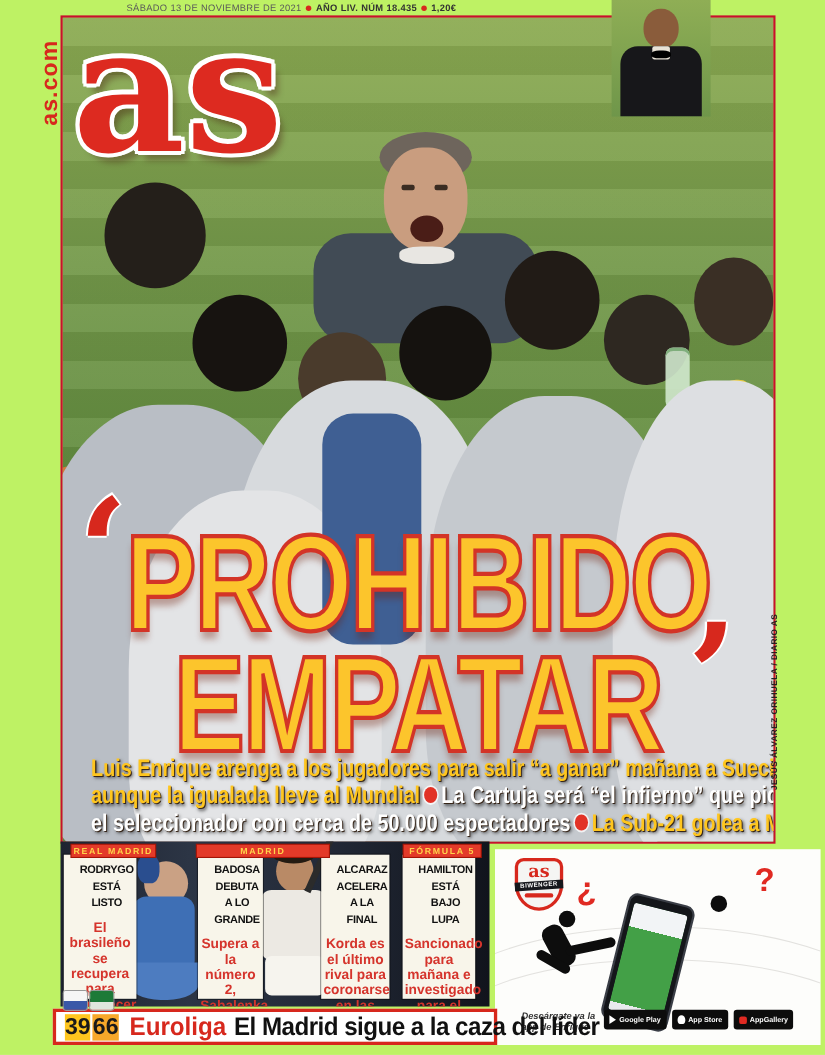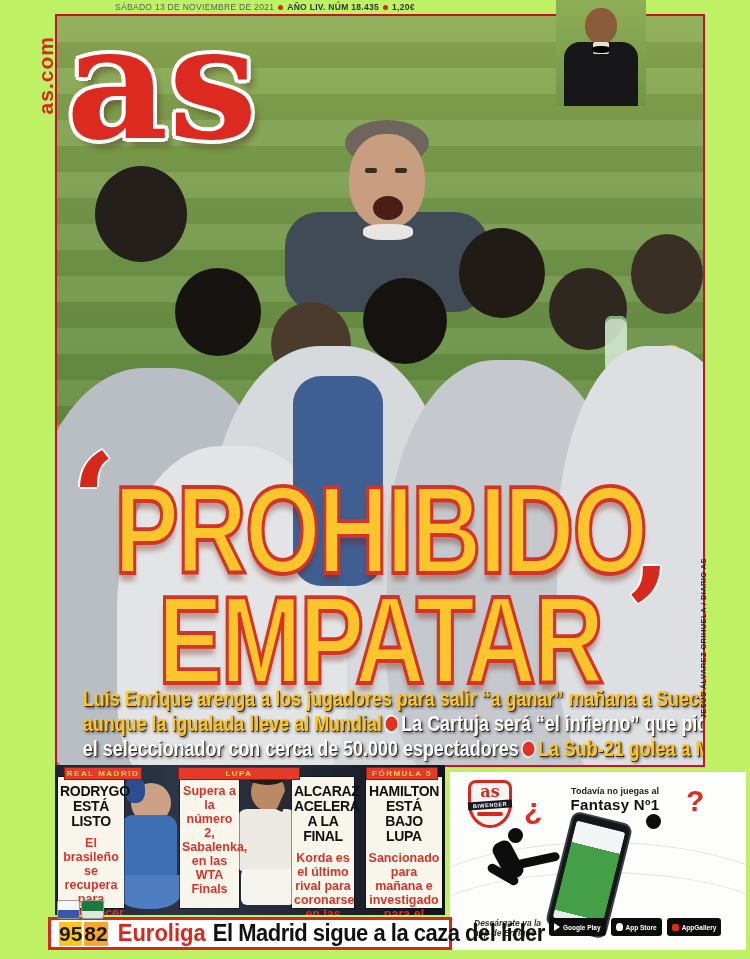--- a/index.html
+++ b/index.html
@@ -55,21 +55,21 @@
          background:linear-gradient(180deg,#8fae55,#6f964a);}
 
   
   .strip{left:55px;top:765px;width:390px;height:150px;overflow:hidden;
          background:linear-gradient(90deg,#1d2330 0%,#2c3545 30%,#232a38 60%,#11141c 100%);}
   .label{top:3px;height:11px;background:#e33a29;color:#ffd34a;font-size:8px;font-weight:bold;
          letter-spacing:1.5px;text-align:center;line-height:11px;z-index:3;
          box-shadow:0 0 0 1px #a31407;}
   .tbox{top:12px;height:131px;background:#f8f5ea;z-index:2;text-align:center;padding:0 2px;
         box-sizing:border-box;box-shadow:0 0 0 1px rgba(0,0,0,.4);}
-  .tbox .t{font-size:14px;font-weight:bold;color:#111;line-height:15px;margin-top:7px;letter-spacing:-.3px;}
+  .tbox .t{font-size:10px;font-weight:bold;color:#111;line-height:15px;margin-top:7px;letter-spacing:-.3px;margin-left:12px;}
   .tbox .s{font-size:12.5px;font-weight:bold;color:#d5342c;line-height:14px;margin-top:7px;}
 
   
   .euro{left:48px;top:917px;width:404px;height:33px;background:#fff;border:3px solid #d7281d;
         box-sizing:border-box;display:flex;align-items:center;padding-left:8px;z-index:4;}
   .chip{display:inline-block;width:26px;height:24px;font-size:21px;font-weight:bold;color:#1a1a1a;
         text-align:center;line-height:24px;margin-right:2px;}
   .eurocomp{color:#d7281d;font-weight:bold;font-size:22px;margin:0 7px 0 8px;transform:scaleY(1.05);}
   .eurotext{color:#111;font-weight:bold;font-size:22px;letter-spacing:-.5px;transform:scaleY(1.05);white-space:nowrap;}
   .clublogo{width:21px;height:17px;z-index:5;border-radius:2px;box-shadow:0 0 0 1px #999;}
@@ -171,64 +171,61 @@
     <div class="abs" style="left:66px;top:50px;width:56px;height:70px;background:#3e6fb5;border-radius:12px;z-index:1;"></div>
     <div class="abs" style="left:62px;top:110px;width:64px;height:34px;background:#4d7cc0;border-radius:0 0 45% 45%;z-index:1;"></div>
 
     <div class="abs" style="left:196px;top:8px;width:34px;height:38px;background:#b98a66;border-radius:50%;z-index:1;"></div>
     <div class="abs" style="left:192px;top:2px;width:40px;height:18px;background:#241b12;border-radius:50%;z-index:1;"></div>
     <div class="abs" style="left:182px;top:44px;width:60px;height:64px;background:#ece9e3;border-radius:10px;z-index:1;"></div>
     <div class="abs" style="left:186px;top:104px;width:54px;height:36px;background:#f6f4ee;border-radius:6px;z-index:1;"></div>
     <div class="abs" style="left:232px;top:-4px;width:6px;height:52px;background:#2b2b2b;transform:rotate(24deg);z-index:1;"></div>
 
     <div class="abs label" style="left:10px;width:76px;">REAL MADRID</div>
-    <div class="abs label" style="left:124px;width:120px;">LUPA</div>
+    <div class="abs label" style="left:124px;width:120px;">MADRID</div>
     <div class="abs label" style="left:312px;width:70px;">FÓRMULA 5</div>
 
     <div class="abs tbox" style="left:3px;width:66px;">
       <div class="t">RODRYGO ESTÁ LISTO</div>
       <div class="s">El brasileño se recupera para reaparecer tras el parón</div>
     </div>
     <div class="abs tbox" style="left:125px;width:59px;">
+      <div class="t">BADOSA DEBUTA A LO GRANDE</div>
       <div class="s">Supera a la número 2, Sabalenka, en las WTA Finals</div>
     </div>
     <div class="abs tbox" style="left:237px;width:62px;text-align:center;">
       <div class="t">ALCARAZ ACELERA A LA FINAL</div>
       <div class="s">Korda es el último rival para coronarse en las NextGen</div>
     </div>
-    <div class="abs tbox" style="left:311px;width:76px;">
+    <div class="abs tbox" style="left:311px;width:66px;">
       <div class="t">HAMILTON ESTÁ BAJO LUPA</div>
       <div class="s">Sancionado para mañana e investigado para el esprint de hoy</div>
     </div>
   </div>
 
   <div class="abs clublogo" style="left:58px;top:901px;background:linear-gradient(180deg,#f6f6f6 55%,#3a58a8 55%);"></div>
   <div class="abs clublogo" style="left:82px;top:901px;background:linear-gradient(180deg,#1d7a38 60%,#e0e7dd 60%);"></div>
 
   <div class="abs euro">
-    <span class="chip" style="background:#ffc61e;">95</span>
-    <span class="chip" style="background:#f7a82a;">82</span>
+    <span class="chip" style="background:#ffc61e;">39</span>
+    <span class="chip" style="background:#f7a82a;">66</span>
     <span class="eurocomp">Euroliga</span>
     <span class="eurotext">El Madrid sigue a la caza del líder</span>
   </div>
 
   <div class="abs ad">
     <div class="abs arc" style="left:-60px;top:70px;width:420px;height:160px;"></div>
     <div class="abs arc" style="left:-40px;top:100px;width:380px;height:120px;"></div>
 
     <div class="abs shield">
       <div class="as">as</div>
       <div class="bw">BIWENGER</div>
       <div style="height:4px;background:#d7281d;margin:3px 6px 0 6px;border-radius:2px;"></div>
     </div>
     <div class="abs qmark" style="left:74px;top:22px;">¿</div>
-    <div class="abs" style="left:100px;top:14px;width:130px;text-align:center;">
-      <div class="adline1">Todavía no juegas al</div>
-      <div class="adline2">Fantasy Nº1</div>
-    </div>
     <div class="abs qmark" style="left:236px;top:14px;">?</div>
 
     <div class="abs sil" style="left:58px;top:56px;width:15px;height:15px;border-radius:50%;"></div>
     <div class="abs sil" style="left:48px;top:68px;width:20px;height:40px;border-radius:8px;transform:rotate(-28deg);"></div>
     <div class="abs sil" style="left:36px;top:98px;width:34px;height:9px;border-radius:5px;transform:rotate(30deg);"></div>
     <div class="abs sil" style="left:64px;top:84px;width:46px;height:9px;border-radius:5px;transform:rotate(-12deg);"></div>
     <div class="abs sil" style="left:196px;top:42px;width:15px;height:15px;border-radius:50%;"></div>
 
     <div class="abs phone" style="left:108px;top:44px;">
       <div class="screen"></div>

